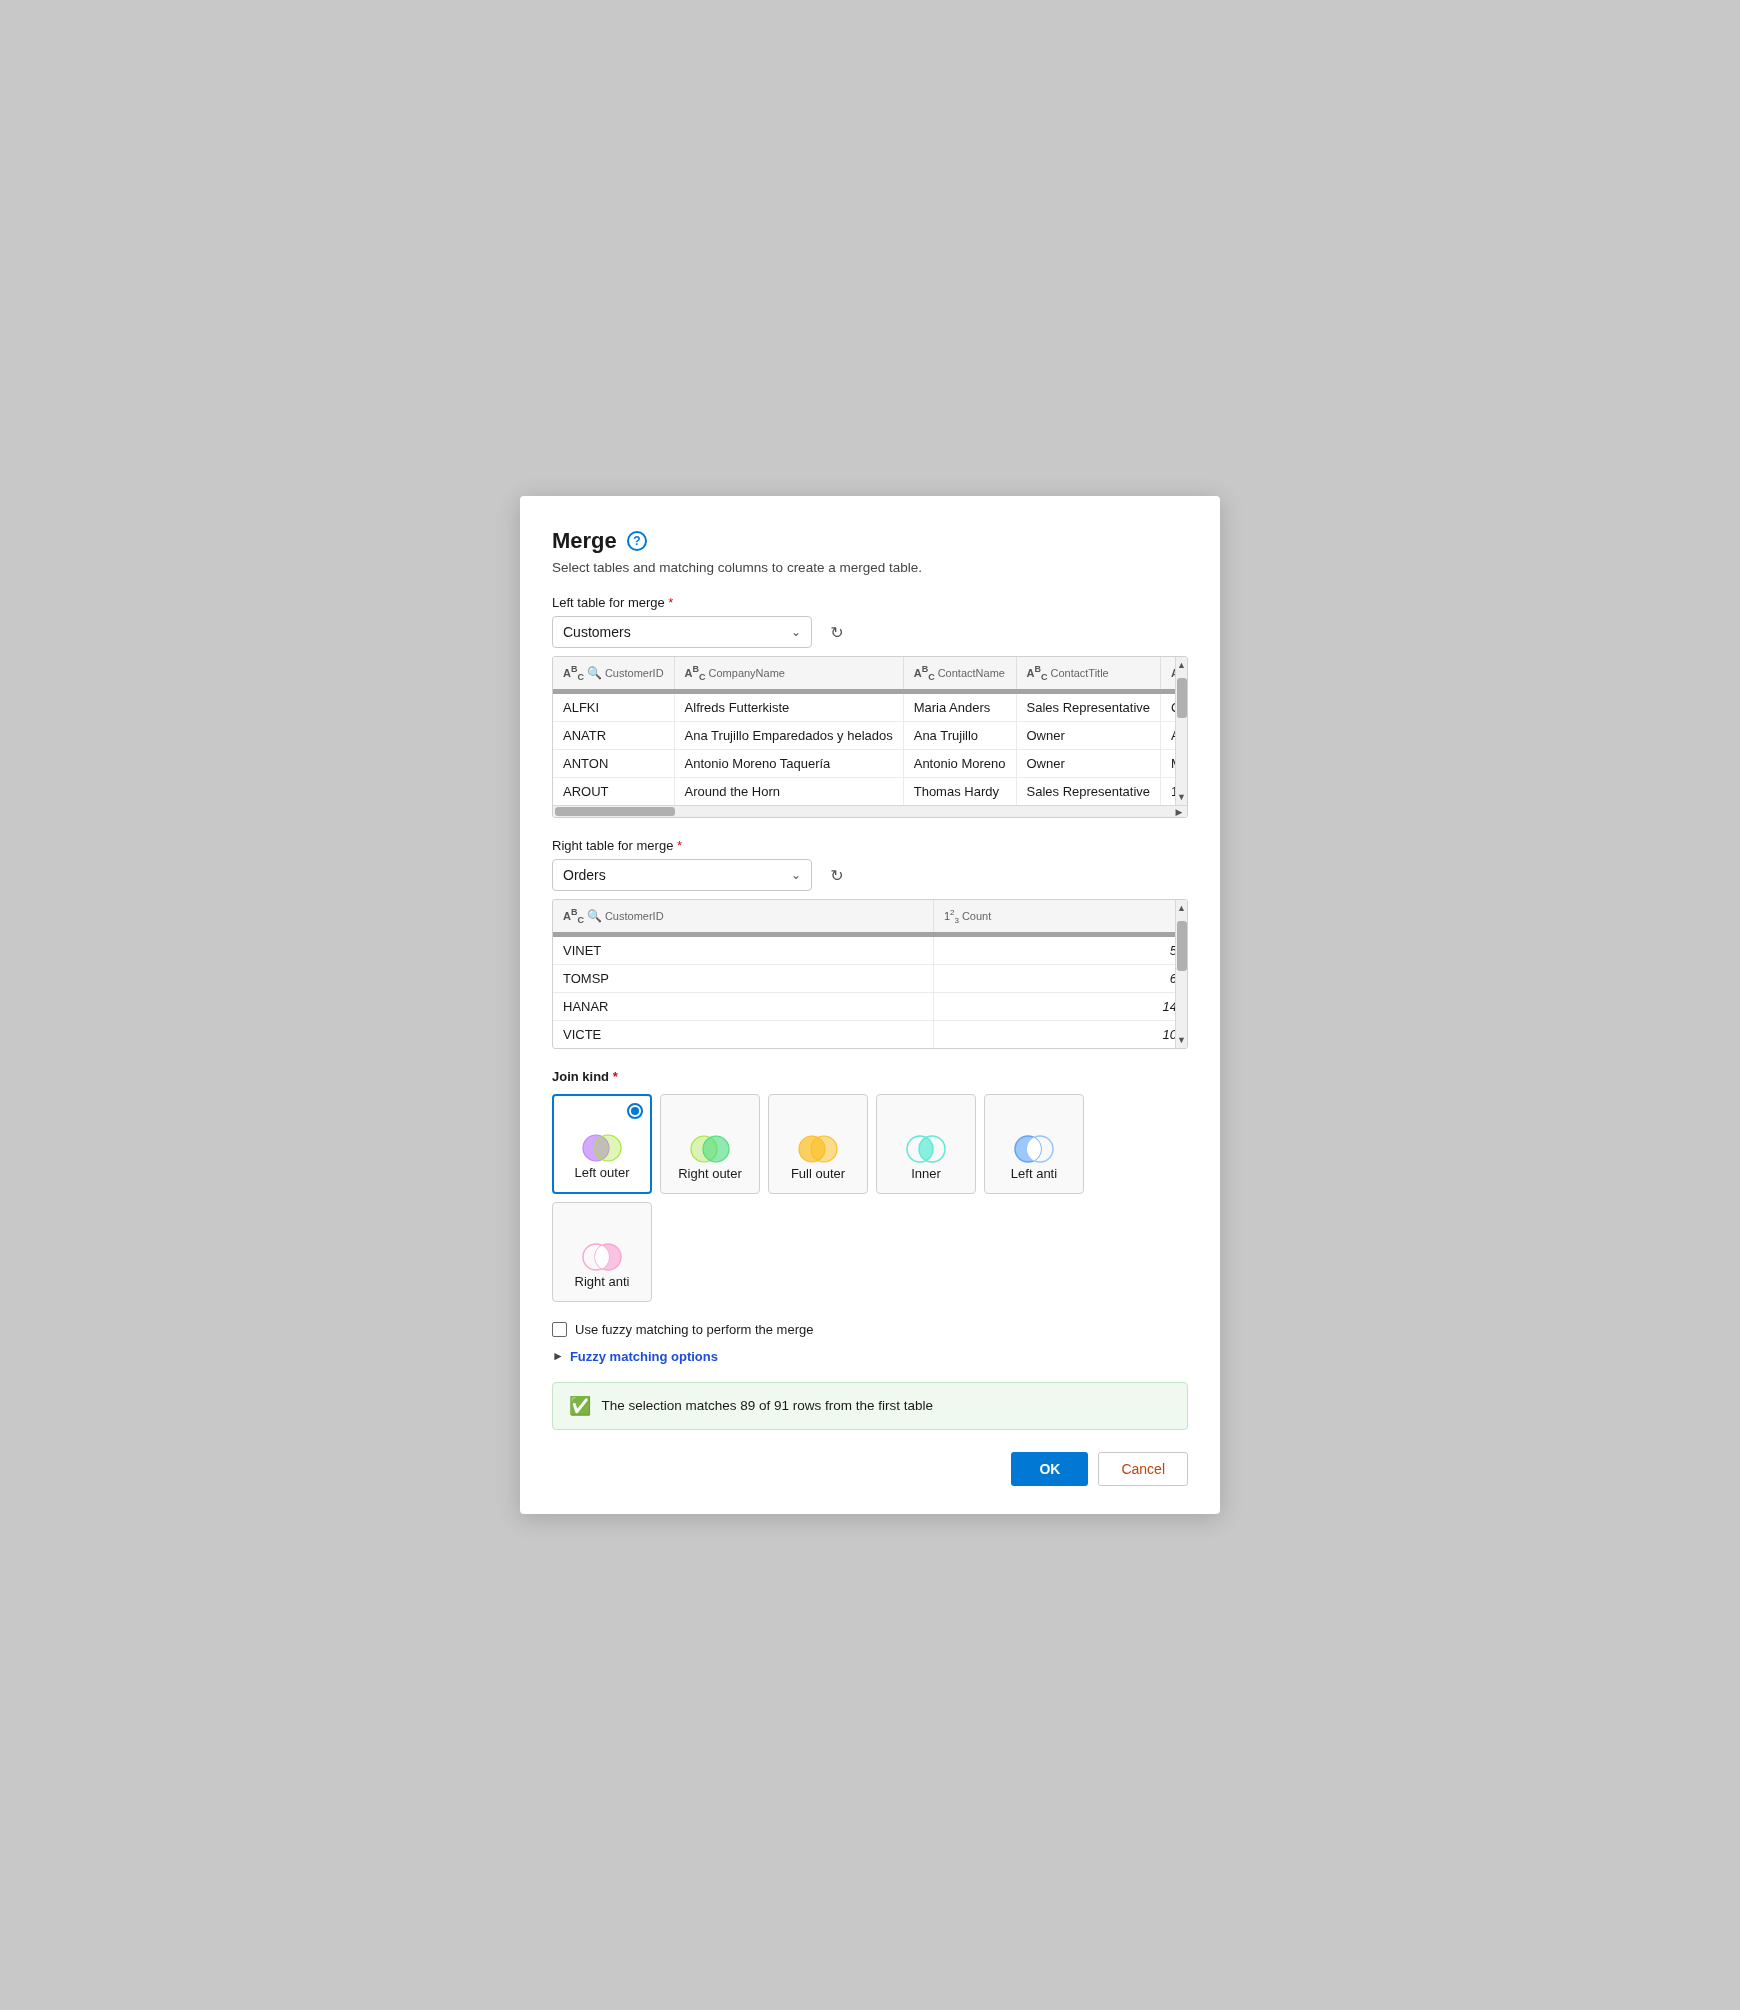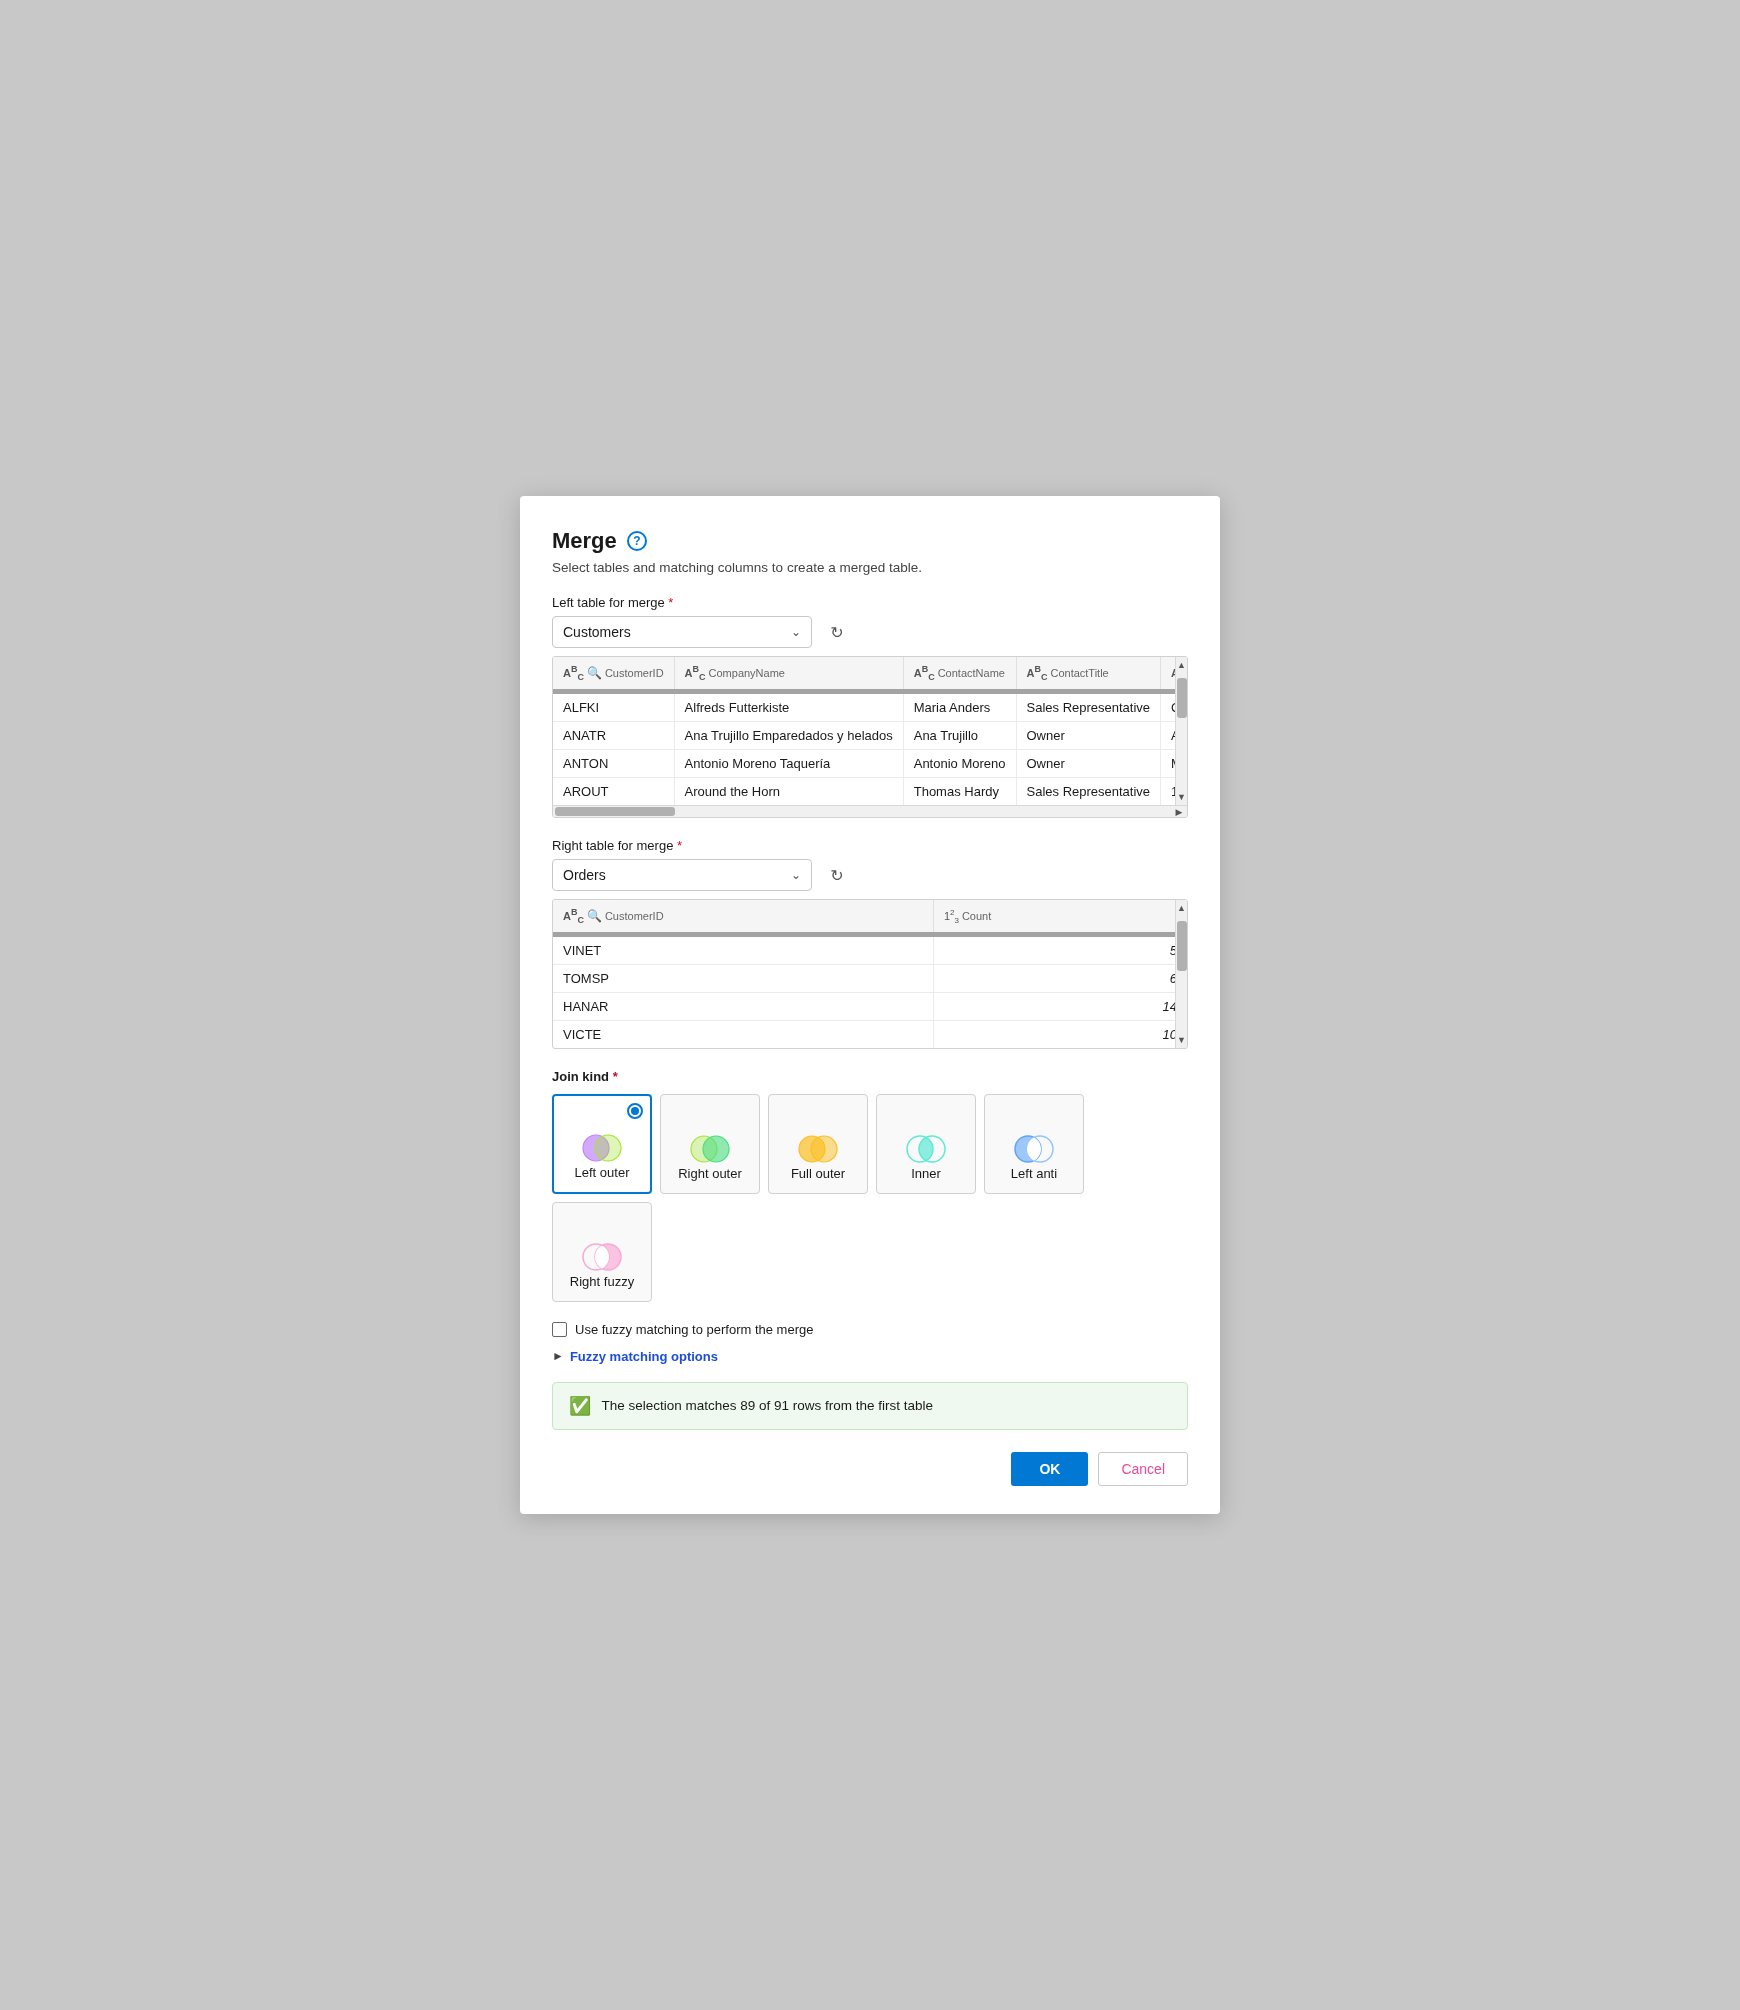--- a/index.html
+++ b/index.html
@@ -310,21 +310,21 @@
       border: none;
       border-radius: 3px;
       padding: 8px 28px;
       font-size: 14px;
       font-weight: 600;
       cursor: pointer;
       margin-left: 8px;
     }
     .btn-cancel {
       background: #fff;
-      color: #ec4899;
+      color: #c2410c;
       border: 1px solid #c8c8c8;
       border-radius: 3px;
       padding: 8px 22px;
       font-size: 14px;
       cursor: pointer;
     }
     .table-wrap {
       position: relative;
       overflow: hidden;
     }
@@ -583,21 +583,21 @@
       <div class="venn">
         <svg viewBox="0 0 44 30" xmlns="http://www.w3.org/2000/svg">
           <circle cx="16" cy="15" r="13" fill="none" stroke="#f9a8d4" stroke-width="1.5"></circle>
           <circle cx="28" cy="15" r="13" fill="#f9a8d4" fill-opacity="0.65" stroke="#f9a8d4" stroke-width="1.5"></circle>
           <clipPath id="cl3">
               <circle cx="16" cy="15" r="13"></circle>
             </clipPath>
           <circle cx="28" cy="15" r="13" fill="#fff" clip-path="url(#cl3)"></circle>
         </svg>
       </div>
-      <span class="join-option-label">Right fuzzy</span>
+      <span class="join-option-label">Right anti</span>
     </div>
 
   </div>
 
   <div class="fuzzy-row">
     <div class="checkbox"></div>
     <span class="fuzzy-label">Use fuzzy matching to perform the merge</span>
   </div>
   <div class="fuzzy-options-row">
     <span class="chevron-right">►</span>

